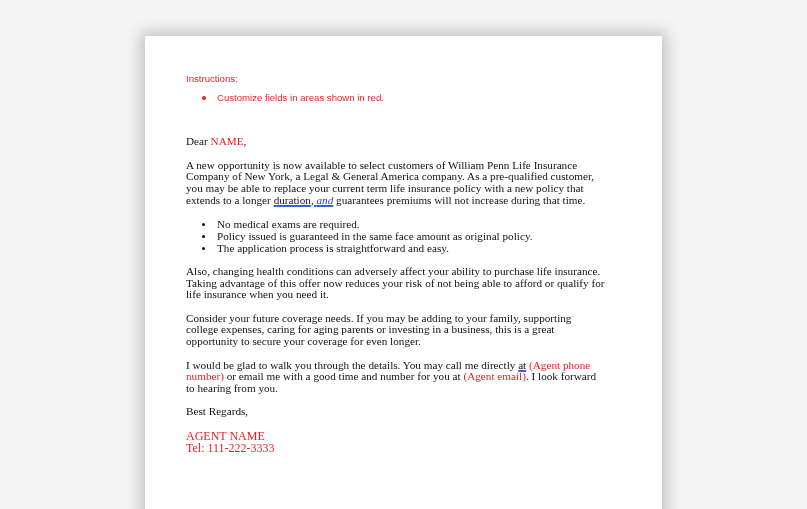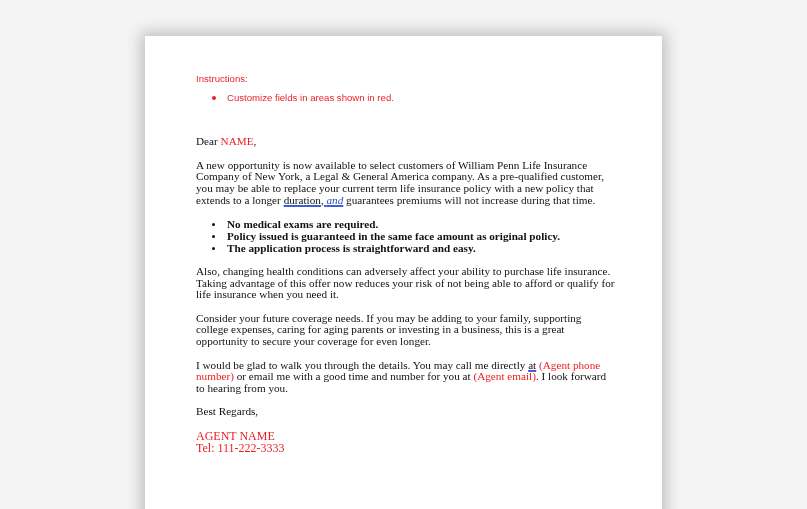--- a/index.html
+++ b/index.html
@@ -14,21 +14,21 @@
       position: absolute;
       left: 145px;
       top: 36px;
       width: 517px;
       height: 520px;
       background: #ffffff;
       box-shadow: 0 0 14px 4px rgba(0,0,0,0.22);
     }
     .content {
       position: absolute;
-      left: 51px;
+      left: 41px;
       top: 36px;
       width: 420px;
     }
     .instructions {
       font-family: "Liberation Sans", sans-serif;
       font-size: 9.6px;
       color: #e8242a;
       line-height: 13px;
     }
     .instructions .title {
@@ -84,21 +84,20 @@
       margin-bottom: 14px !important;
     }
     .letter ul {
       margin: 0 0 11.5px 0;
       padding-left: 31px;
       list-style: none;
     }
     .letter li {
       position: relative;
       line-height: 12px;
-      font-weight: bold;
     }
     .letter li::before {
       content: "";
       position: absolute;
       left: -15px;
       top: 5px;
       width: 3px;
       height: 3px;
       border-radius: 50%;
       background: #111;

